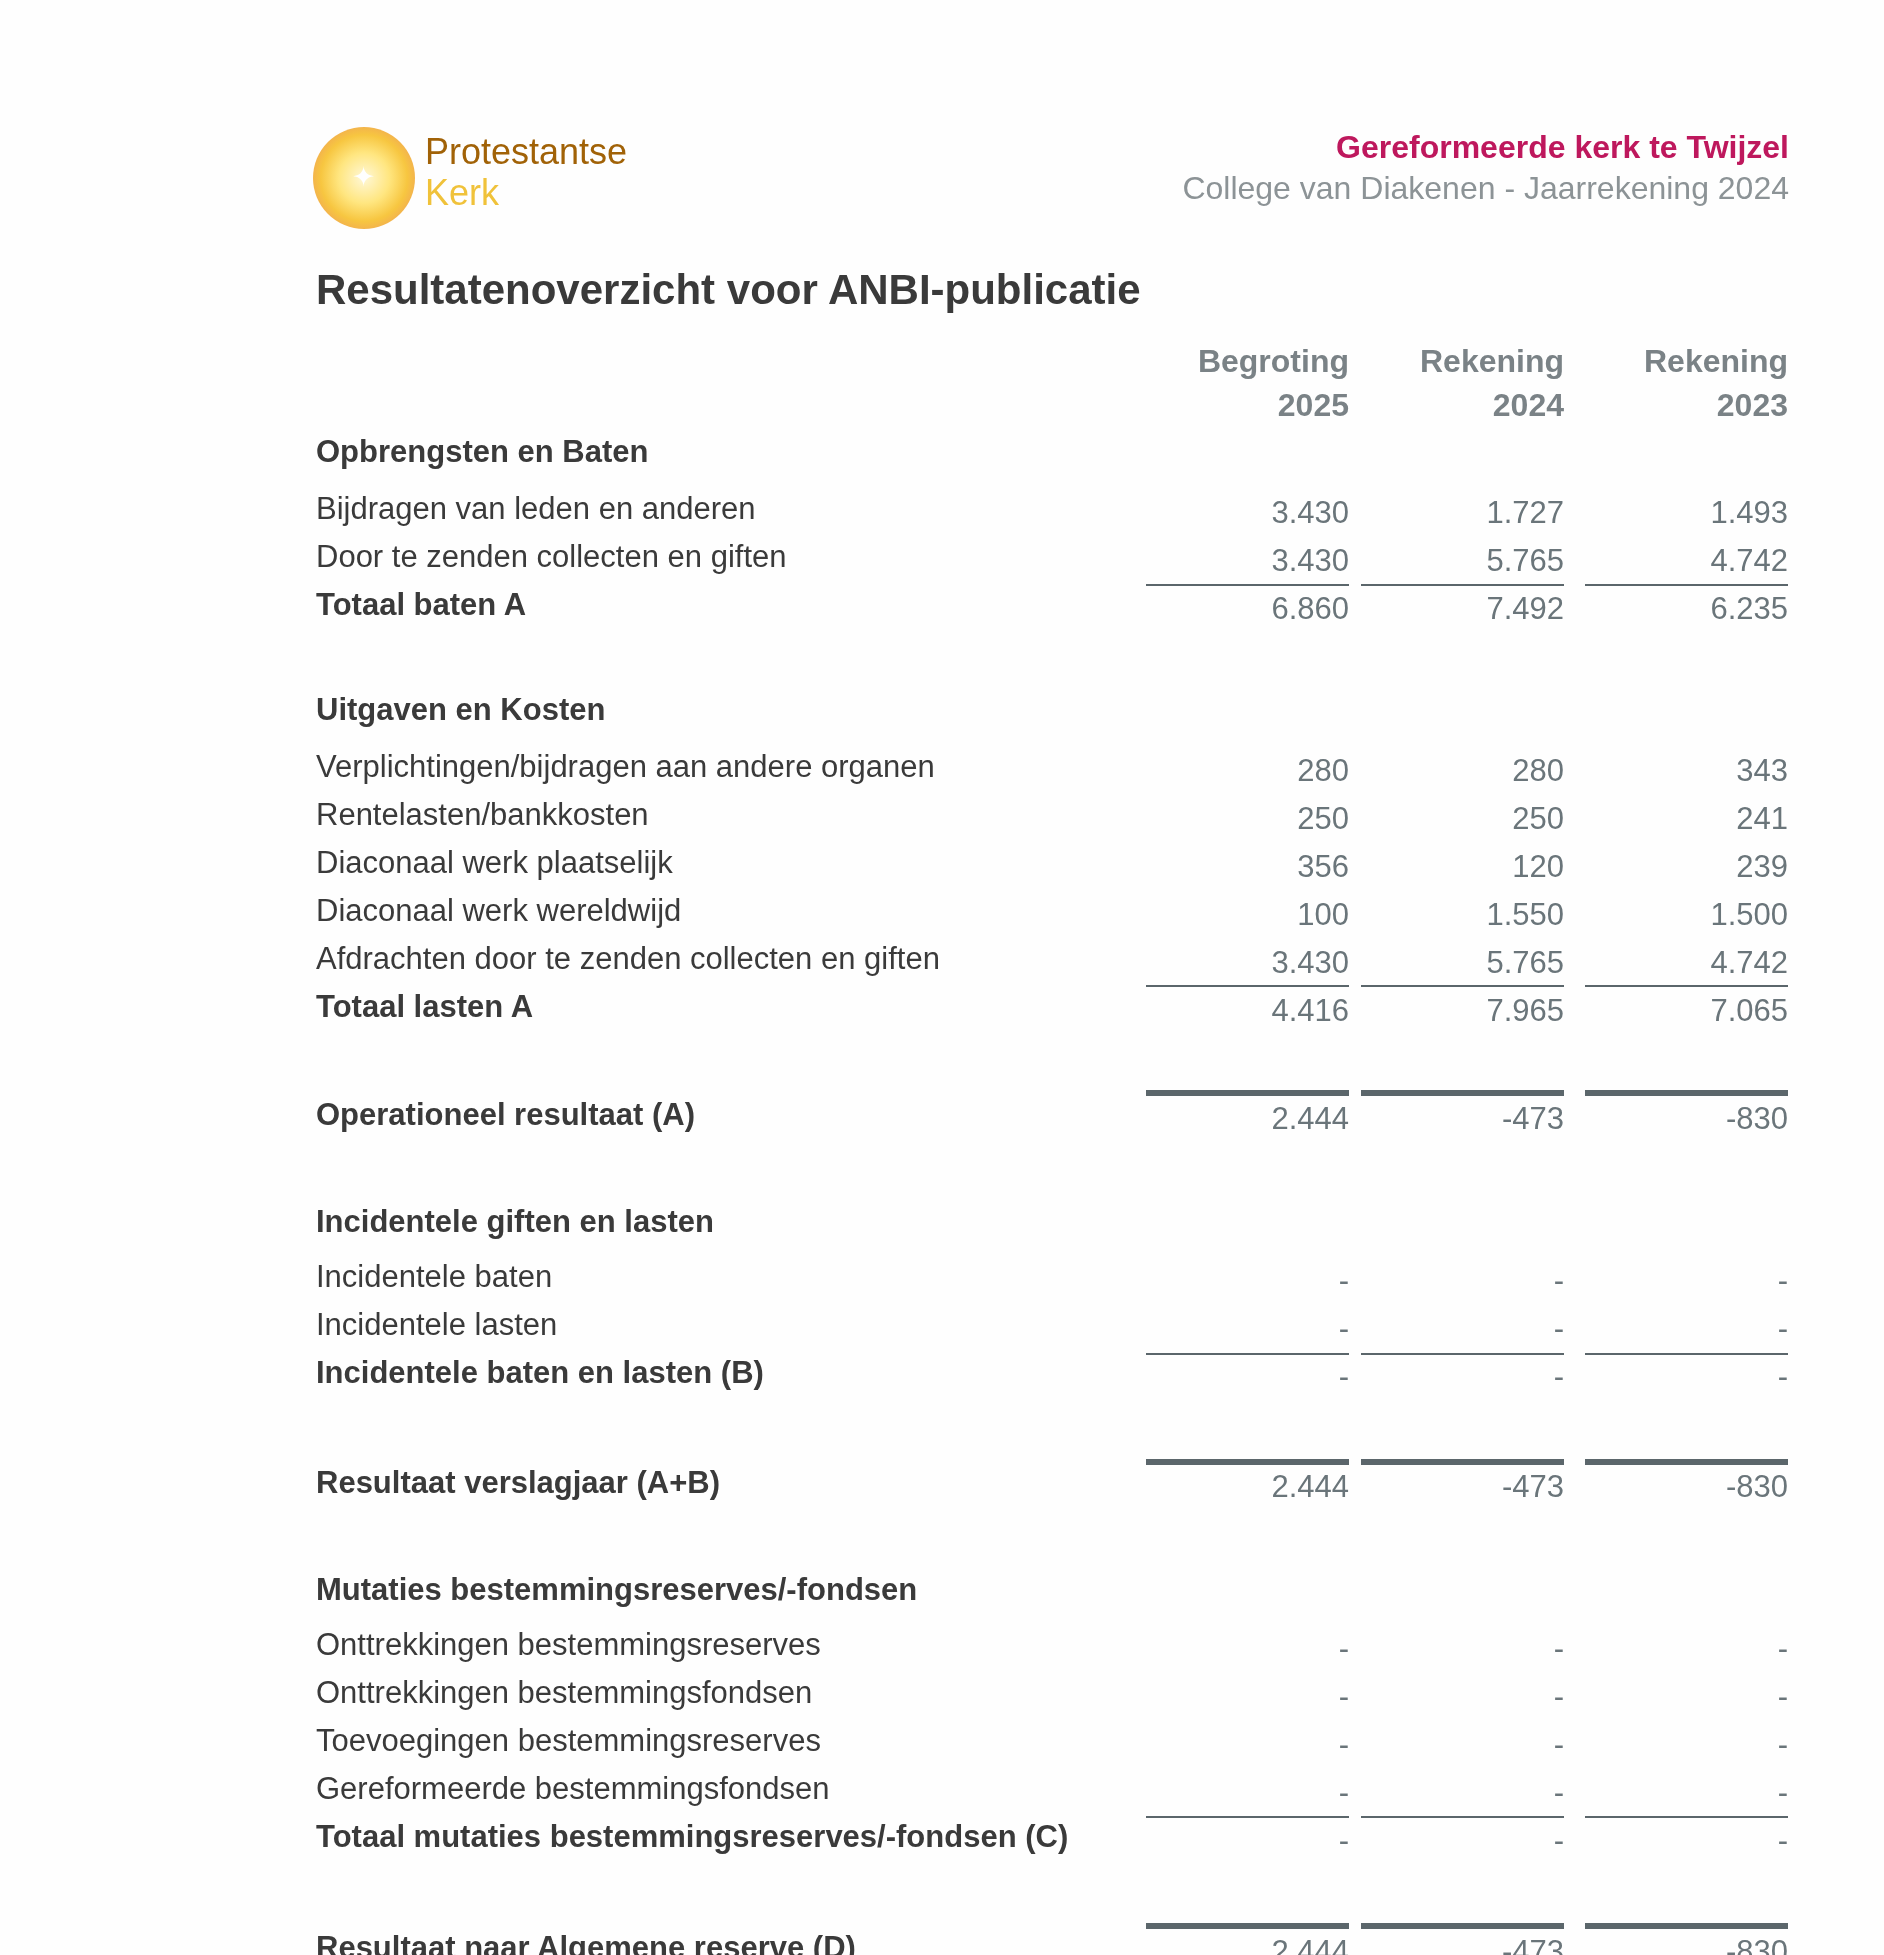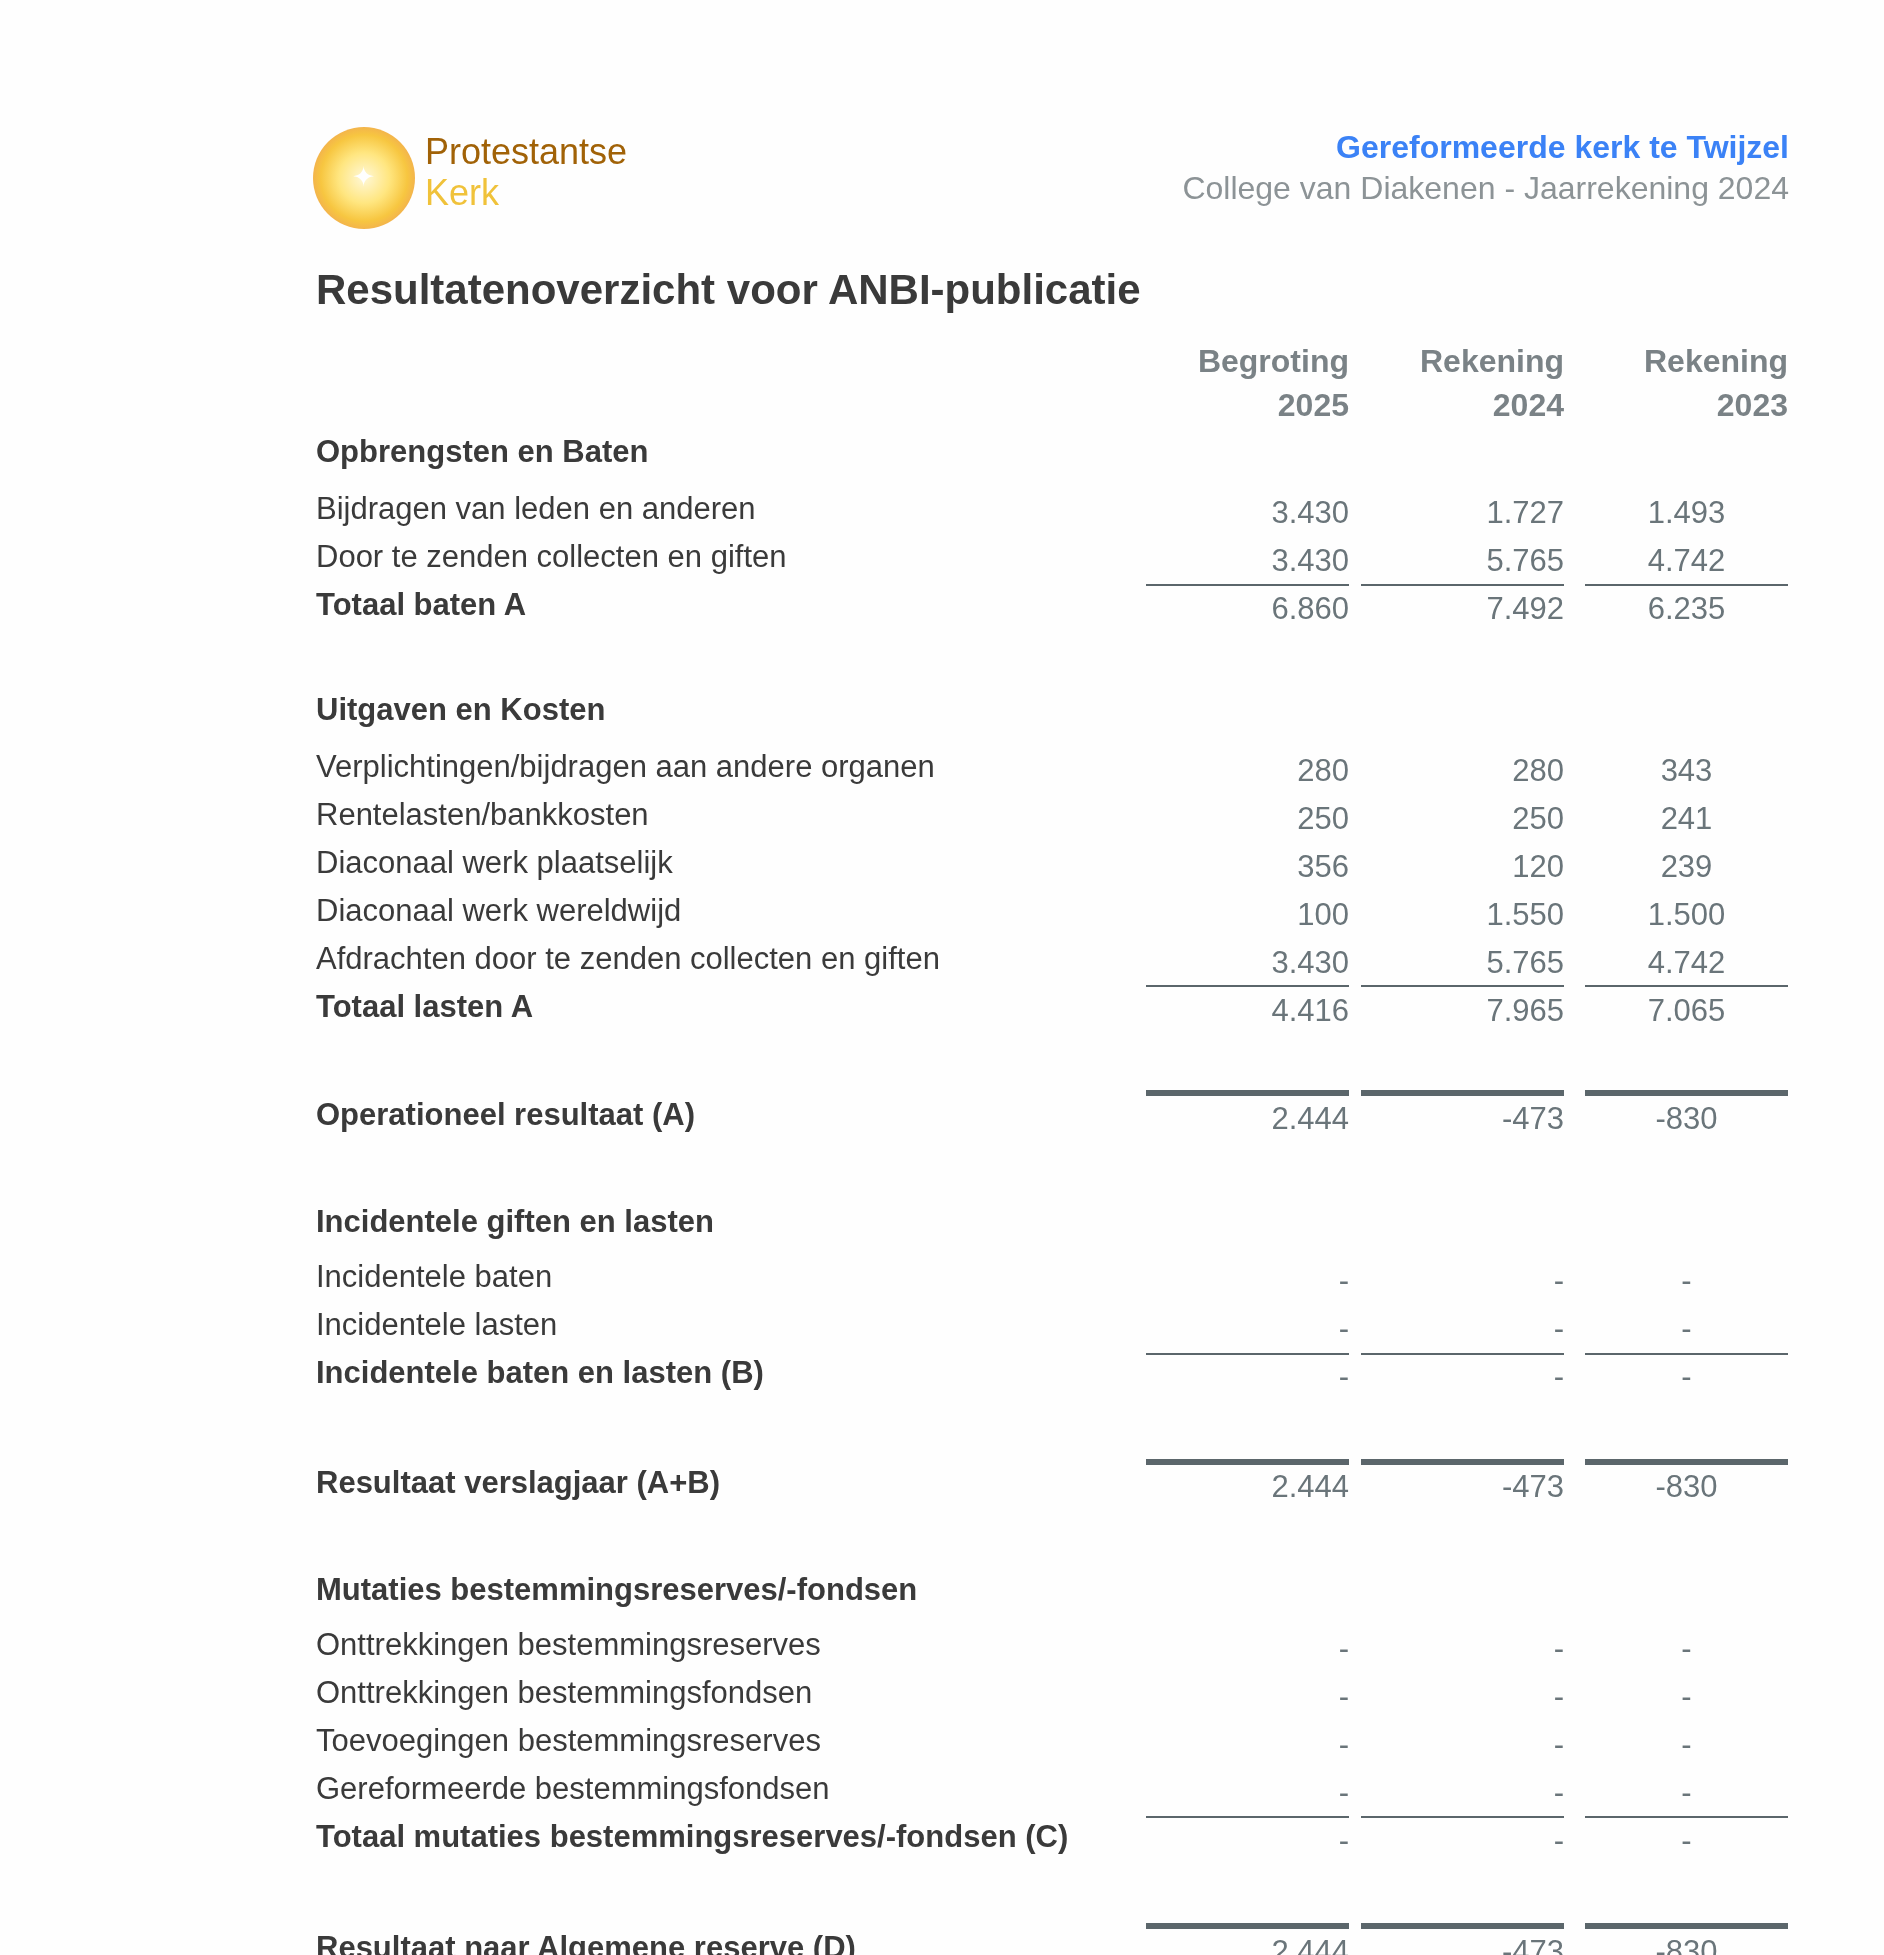--- a/index.html
+++ b/index.html
@@ -3,30 +3,30 @@
 <meta charset="utf-8">
 <style>
   html,body{margin:0;padding:0;background:#fdfdfd;}
   body{width:1885px;height:2688px;position:relative;overflow:hidden;font-family:"Liberation Sans",sans-serif;color:#3c3c3c;}
   .page{position:absolute;left:0;top:0;width:1885px;height:2688px;background:#fefefe;}
   .logo{position:absolute;left:313px;top:127px;width:102px;height:102px;border-radius:50%;
     background:radial-gradient(circle at 50% 50%,#fff8d8 0%,#ffe680 35%,#f7c640 60%,#ee9d5c 85%,#e07a80 100%);}
   .logo .dove{position:absolute;left:37px;top:37px;width:27px;height:27px;color:#fff;font-size:27px;line-height:27px;text-align:center;}
   .brand1{position:absolute;left:425px;top:131px;font-size:36px;color:#a16207;}
   .brand2{position:absolute;left:425px;top:172px;font-size:36px;color:#f0c23a;}
-  .hdr-r1{position:absolute;right:96px;top:129px;font-size:32px;color:#3b82f6;font-weight:bold;text-align:center;}
+  .hdr-r1{position:absolute;right:96px;top:129px;font-size:32px;color:#be185d;font-weight:bold;text-align:center;}
   .hdr-r2{position:absolute;right:96px;top:170px;font-size:32px;color:#8c9396;text-align:right;}
   .title{position:absolute;left:316px;top:266px;font-size:42px;font-weight:bold;color:#3a3a3a;text-align:center;}
   .colhead{position:absolute;top:339px;width:203px;text-align:right;font-size:32px;font-weight:bold;color:#7a8286;line-height:44px;}
   .row{position:absolute;left:316px;width:1472px;height:47px;}
   .row .lbl{position:absolute;left:0;top:0;font-size:31px;color:#3a3a3a;white-space:nowrap;}
   .row.bold .lbl{font-weight:bold;}
   .row .v{position:absolute;top:3.9px;width:203px;text-align:right;font-size:31px;color:#6a757a;}
   .c1{left:1146px;} .c2{left:1361px;} .c3{left:1585px;}
-  .row .v.c1{left:830px;} .row .v.c2{left:1045px;} .row .v.c3{left:1269px;text-align:center;}
+  .row .v.c1{left:830px;} .row .v.c2{left:1045px;} .row .v.c3{left:1269px;}
   .line{position:absolute;height:2.3px;background:#5b666b;width:203px;}
   .line.thick{height:5.5px;}
   .l1{left:1146px;} .l2{left:1361px;} .l3{left:1585px;}
 </style>
 </head>
 <body>
 
 <div class="page">
 
   <div class="logo">

